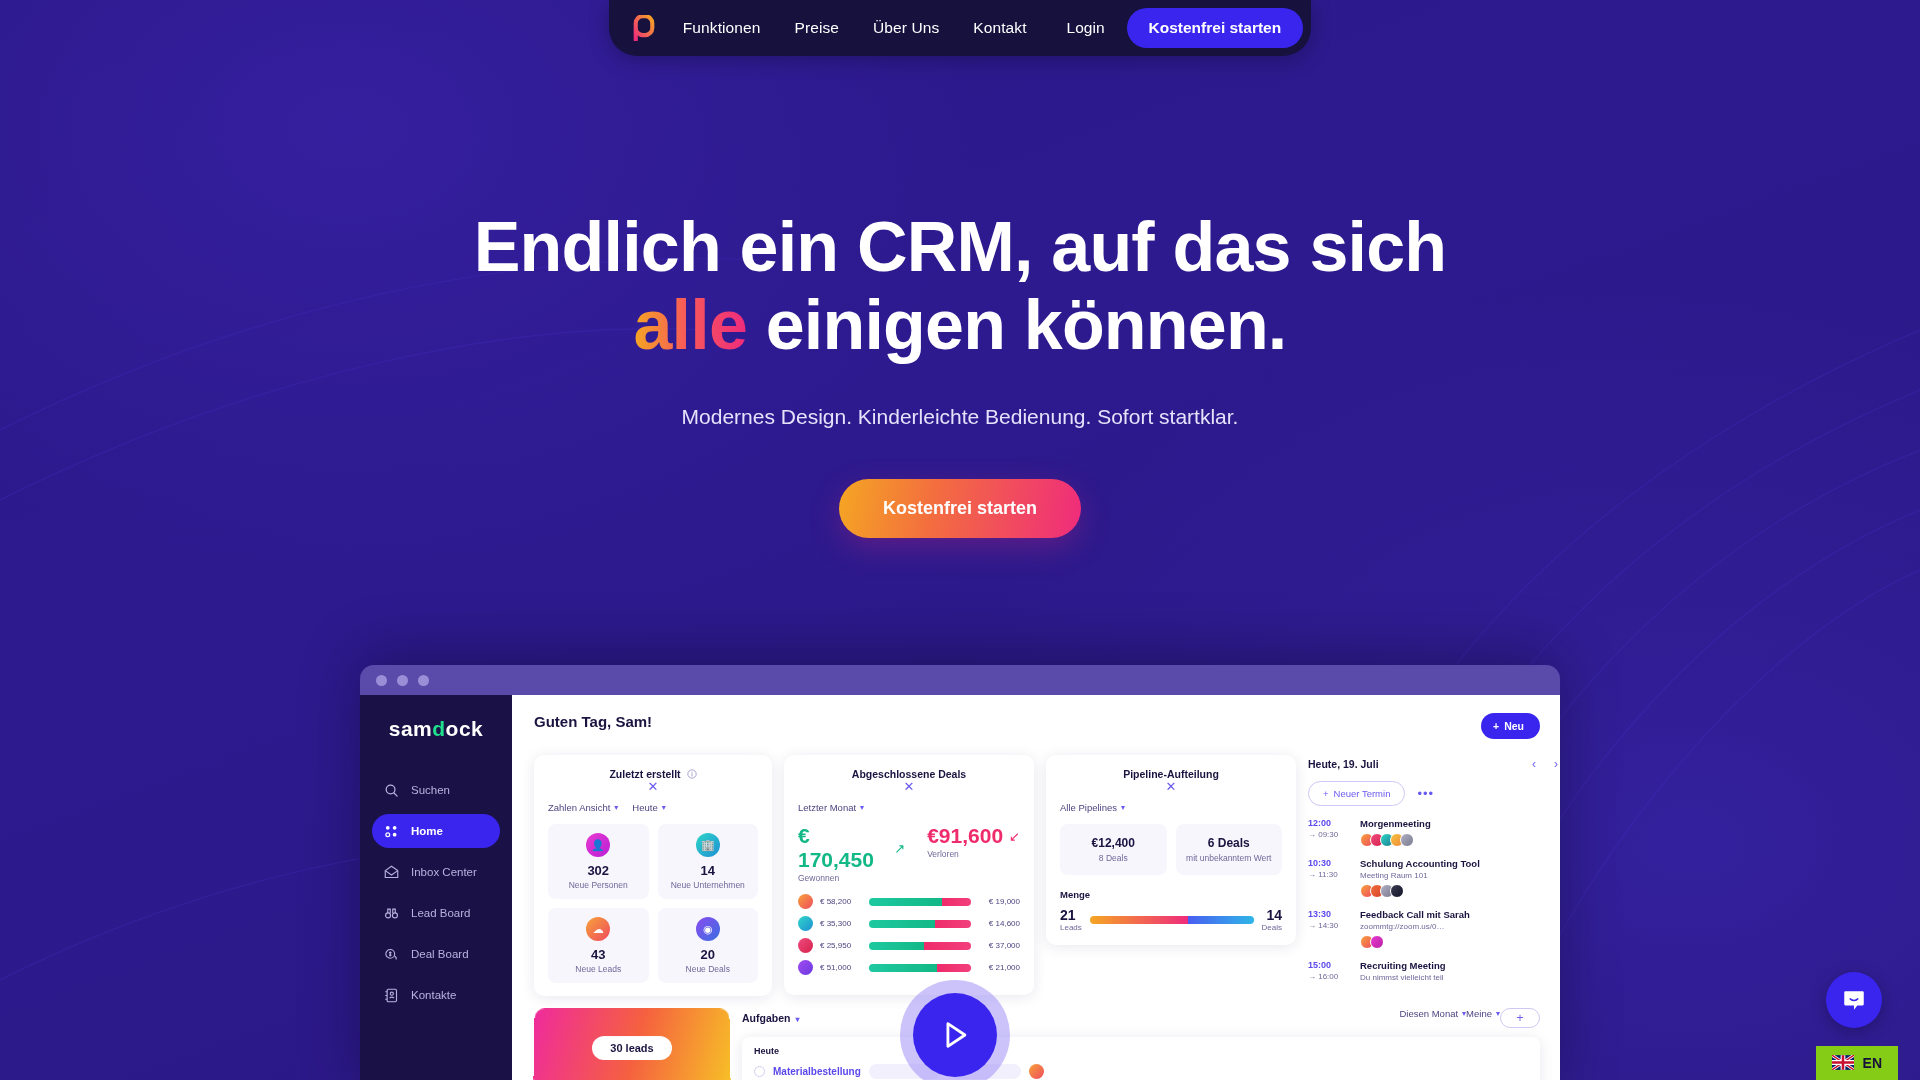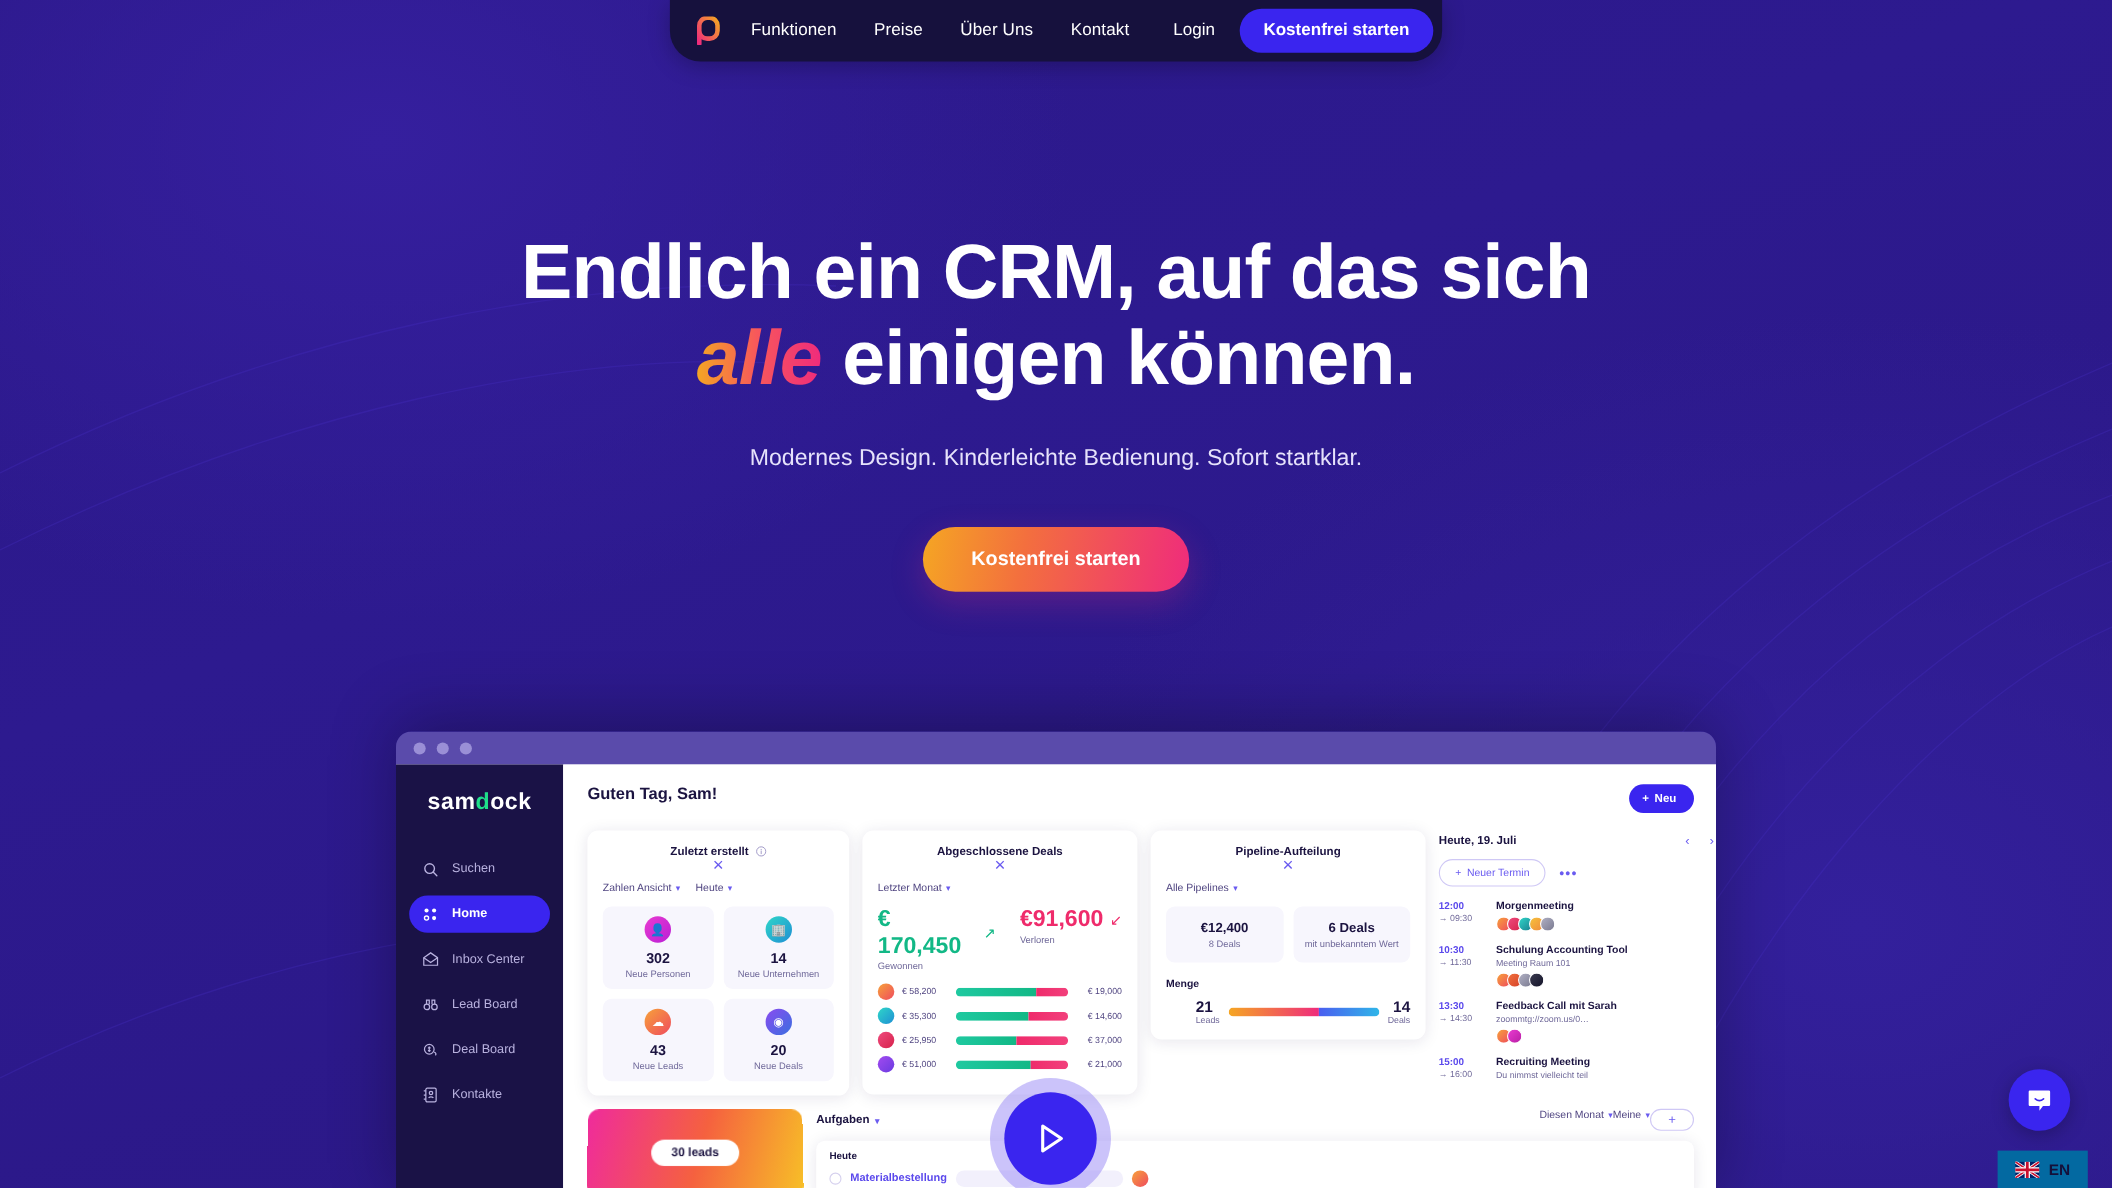--- a/index.html
+++ b/index.html
@@ -48,21 +48,21 @@
     margin-top:208px;
     color:#ffffff;
     font-size:70px;
     font-weight:800;
     line-height:1.12;
     letter-spacing:-.8px;
   }
   .headline .grad {
     background:linear-gradient(90deg,#f5a623 0%, #f7585b 48%, #ef2b7c 100%);
     -webkit-background-clip:text; background-clip:text;
-    -webkit-text-fill-color:transparent; color:transparent;font-style:italic;
+    -webkit-text-fill-color:transparent; color:transparent;
   }
   .subhead { margin-top:40px; color:#e6e2fb; font-size:21px; font-weight:400; }
   .hero-cta {
     margin-top:50px;
     display:inline-block;
     background:linear-gradient(100deg,#f5a623 0%, #f36f3e 38%, #ef2b7c 100%);
     color:#fff; border:none; font-family:inherit;
     font-size:18px; font-weight:700;
     padding:19px 44px; border-radius:34px; cursor:pointer;
     box-shadow:0 10px 30px rgba(239,43,124,.25);
@@ -127,21 +127,21 @@
   .deal-amt { font-size:8px; color:#4f4480; width:42px; }
   .bar { flex:1; height:8px; border-radius:4px; display:flex; overflow:hidden; }
   .bar-g { background:linear-gradient(90deg,#1fc9a0,#12b886); }
   .bar-r { background:linear-gradient(90deg,#ef2b6b,#f2407c); }
   
   .pipe-tiles { display:flex; gap:9px; margin-bottom:14px; }
   .pipe-tile { background:#f7f6fd; border-radius:8px; padding:12px 8px; text-align:center; flex:1; }
   .pt-num { font-size:12px; font-weight:800; color:#1b1340; }
   .pt-lbl { font-size:8.5px; color:#6f6899; margin-top:3px; }
   .menge-lbl { font-size:9.5px; font-weight:700; color:#1b1340; margin-bottom:7px; }
-  .menge-row { display:flex; align-items:center; gap:8px;margin-left:27px; }
+  .menge-row { display:flex; align-items:center; gap:8px; }
   .mg-num { font-size:14px; font-weight:800; color:#1b1340; }
   .mg-sub { font-size:8px; color:#6f6899; }
   .mg-bar { flex:1; height:8px; border-radius:4px; display:flex; overflow:hidden; }
   .mg-l { background:linear-gradient(90deg,#f5a623,#ef2b7c); }
   .mg-r { background:linear-gradient(90deg,#4a5ef0,#2fb6e8); }
   
   .cal { flex:none; }
   .cal-head { display:flex; align-items:center; justify-content:space-between; margin-bottom:10px; }
   .cal-title { font-size:10.5px; font-weight:700; color:#1b1340; }
   .cal-navs { display:flex; gap:18px; color:#6a5bf0; font-size:12px; }
@@ -194,21 +194,21 @@
   }
   
   .chat {
     position:absolute; right:38px; bottom:52px;
     width:56px; height:56px; border-radius:50%; background:#3a25ef;
     display:flex; align-items:center; justify-content:center; cursor:pointer; z-index:50;
     box-shadow:0 4px 16px rgba(0,0,0,.25);
   }
   .lang {
     position:absolute; right:22px; bottom:0;
-    background:#0369a1; padding:9px 16px; display:flex; align-items:flex-end; gap:9px;
+    background:#84cc16; padding:9px 16px; display:flex; align-items:flex-start; gap:9px;
     cursor:pointer; z-index:50;
   }
   .lang-code { font-size:14px; font-weight:700; color:#15103a; }
 </style>
 </head>
 <body>
 
 <div class="bg">
   <svg class="bg-lines" viewBox="0 0 1920 1080" preserveAspectRatio="none">
     <g fill="none" stroke="#4a31c9" stroke-width="1.2" opacity="0.5">

